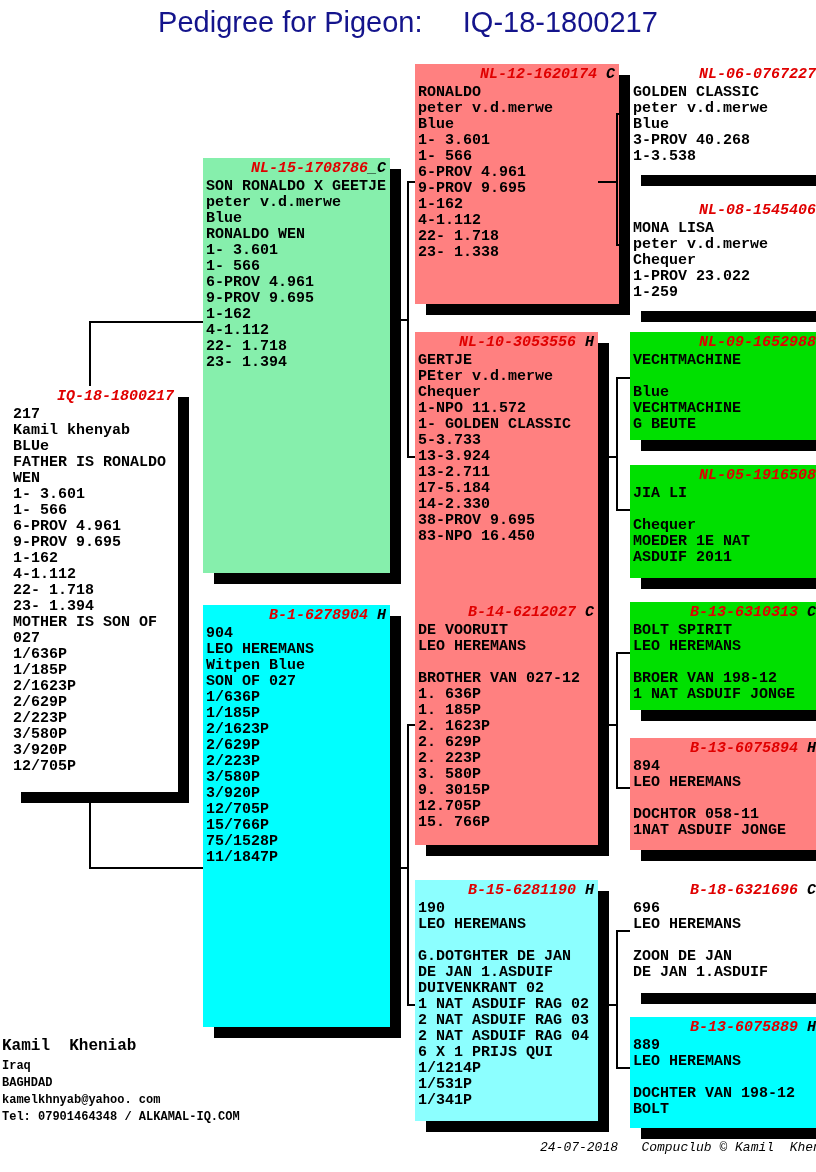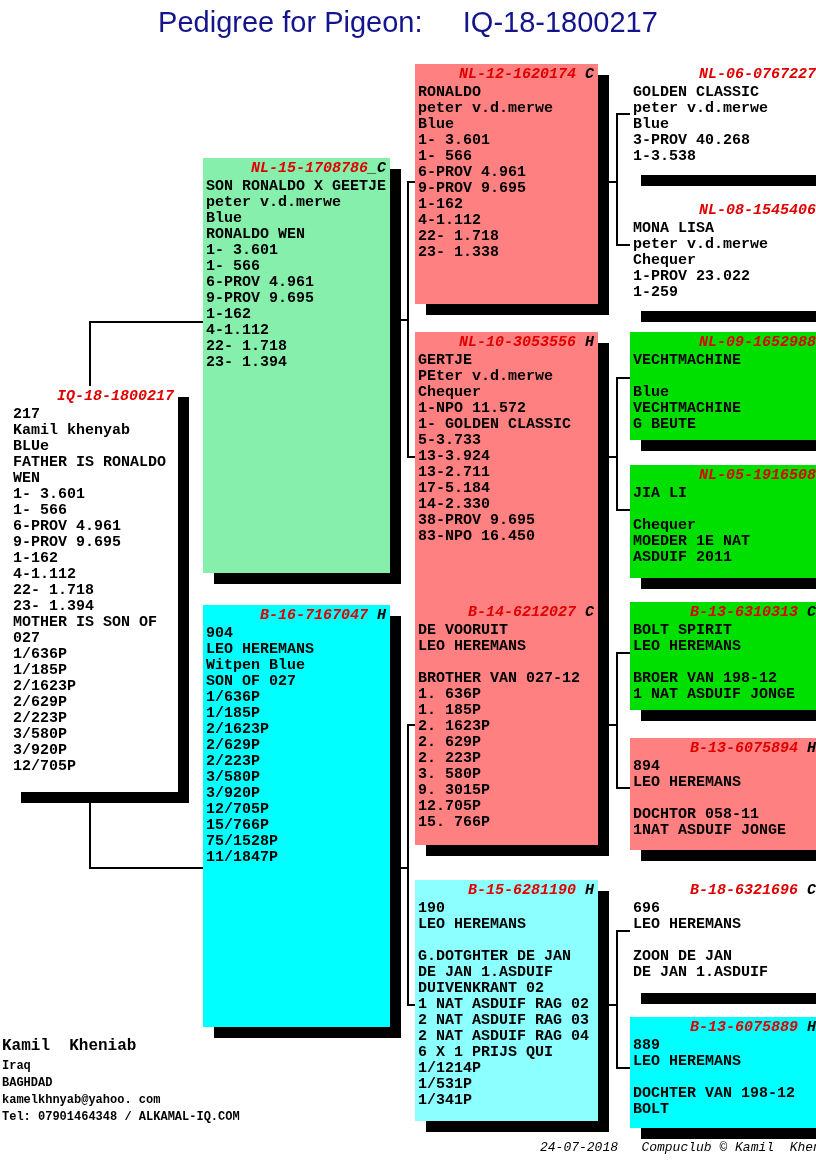--- a/index.html
+++ b/index.html
@@ -64,38 +64,38 @@
 1- 3.601
 1- 566
 6-PROV 4.961
 9-PROV 9.695
 1-162
 4-1.112
 22- 1.718
 23- 1.394</div>
       </div>
       <div class="pbox" style="left: 203px; top: 605px; width: 187px; height: 422px; background: rgb(0, 255, 255);">
-        <div class="ptitle"><span class="ring">B-16-7167047</span><span class="sex"> H</span></div>
+        <div class="ptitle"><span class="ring">B-1-6278904</span><span class="sex"> H</span></div>
         <div class="pbody">904
 LEO HEREMANS
 Witpen Blue
 SON OF 027
 1/636P
 1/185P
 2/1623P
 2/629P
 2/223P
 3/580P
 3/920P
 12/705P
 15/766P
 75/1528P
 11/1847P</div>
       </div>
-      <div class="pbox" style="left: 415px; top: 64px; width: 183px; height: 240px; background: rgb(255, 128, 128);">
+      <div class="pbox" style="left: 415px; top: 64px; width: 204px; height: 240px; background: rgb(255, 128, 128);">
         <div class="ptitle"><span class="ring">NL-12-1620174</span><span class="sex"> C</span></div>
         <div class="pbody">RONALDO
 peter v.d.merwe
 Blue
 1- 3.601
 1- 566
 6-PROV 4.961
 9-PROV 9.695
 1-162
 4-1.112

